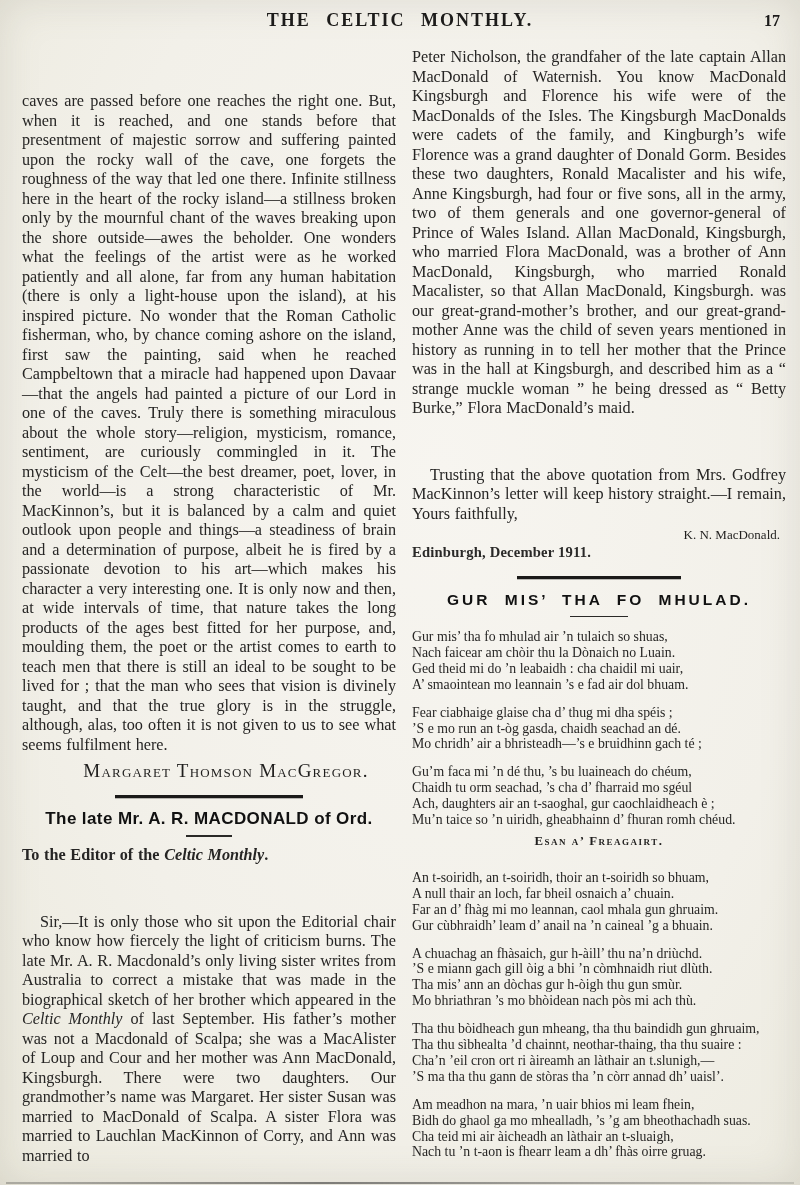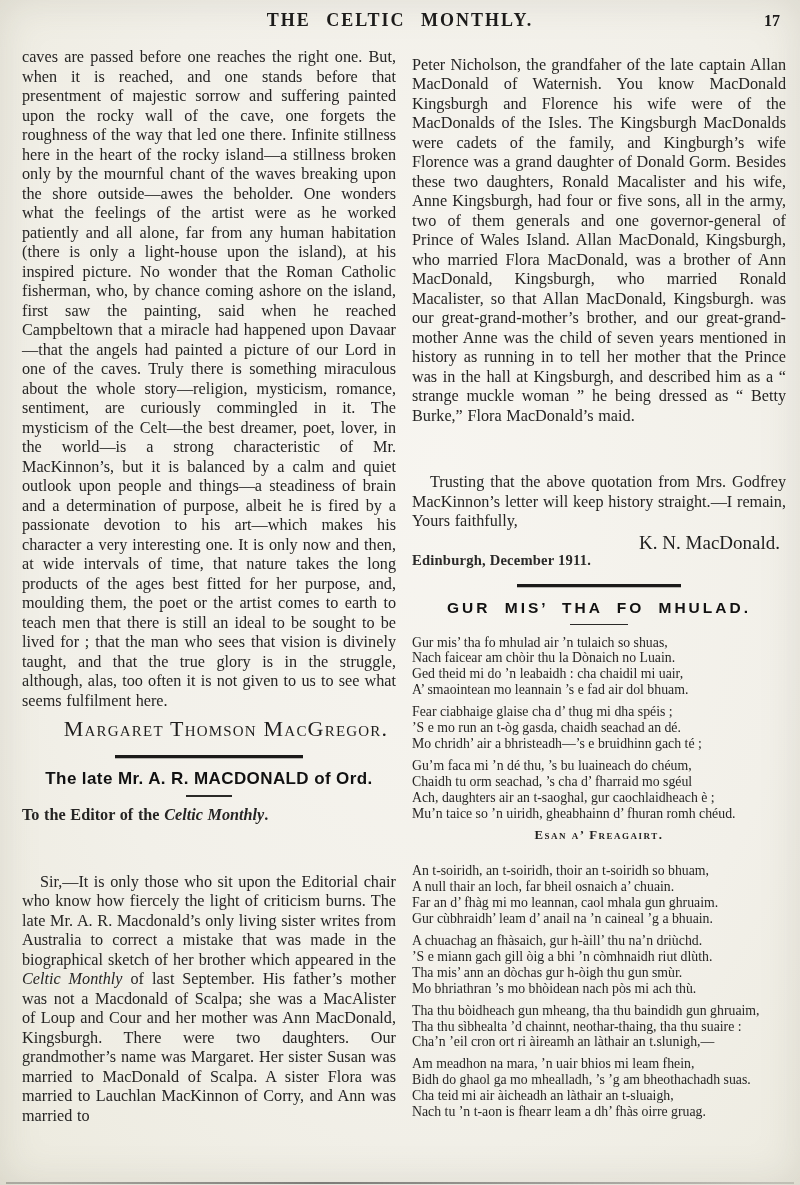--- a/index.html
+++ b/index.html
@@ -27,51 +27,51 @@
   .col{flex:0 0 auto;}
   .col-left{width:374px;}
   .col-right{width:374px;}
   .body-text{
     margin:0;font-size:16.2px;line-height:19.5px;
     text-align:justify;word-spacing:0.04em;
   }
   .indent{text-indent:18px;margin-top:47px;}
   .author-signature{
     margin-top:5px;text-align:center;
-    font-variant:small-caps;font-size:22px;letter-spacing:1.2px;
+    font-variant:small-caps;font-size:19px;letter-spacing:1.2px;
     padding-left:34px;color:#1f1e1d;
   }
   .section-rule{
     width:188px;height:3px;background:#1b1a19;
     margin:13px auto 11px auto;box-shadow:0 1px 0 rgba(0,0,0,0.25);
   }
   .rule-right{width:164px;margin:15px auto 12px auto;}
   .article-heading{
     margin:0;text-align:center;
     font-family:"Liberation Sans", sans-serif;
     font-weight:bold;font-size:17px;letter-spacing:0.4px;
     color:#111;
   }
   .head-rule{width:46px;height:0;border-top:2px solid #2a2927;margin:6px auto 9px auto;}
   .head-rule.thin{width:58px;border-top-width:1.5px;margin:7px auto 10px auto;}
   .salutation{margin-bottom:1px;font-weight:bold;}
   .it{font-style:italic;}
   .letter-signature{
     text-align:right;padding-right:6px;margin-top:1px;
-    font-size:19px;line-height:19px;color:#201f1e;
+    font-size:13px;line-height:19px;color:#201f1e;
   }
   .dateline{font-size:14.6px;font-weight:bold;letter-spacing:0.2px;color:#2a2928;}
   .poem-heading{
     margin:0;text-align:center;
     font-family:"Liberation Sans", sans-serif;
     font-weight:bold;font-size:15.5px;letter-spacing:3px;word-spacing:7px;
     color:#111;
   }
   .verse{font-size:13.8px;line-height:15.9px;color:#272625;}
-  .stanza{margin:4px 0 6px 0;}
+  .stanza{margin:12px 0 6px 0;}
   .verse-line{display:block;padding-left:118px;text-indent:-118px;}
   .verse-subheading{
     text-align:center;font-variant:small-caps;font-weight:bold;
     font-size:12.8px;letter-spacing:1.5px;margin:2px 0 20px 0;color:#201f1e;
   }
   .bottom-edge{
     position:absolute;left:6px;right:6px;bottom:1px;height:2px;
     background:linear-gradient(90deg, rgba(20,20,20,0.25), rgba(20,20,20,0.5) 40%, rgba(20,20,20,0.3) 75%, rgba(20,20,20,0.15));
     filter:blur(0.4px);
   }
@@ -135,20 +135,21 @@
         <p class="stanza">
           <span class="verse-line">A chuachag an fhàsaich, gur h-àill’ thu na’n driùchd.</span>
           <span class="verse-line">’S e miann gach gill òig a bhi ’n còmhnaidh riut dlùth.</span>
           <span class="verse-line">Tha mis’ ann an dòchas gur h-òigh thu gun smùr.</span>
           <span class="verse-line">Mo bhriathran ’s mo bhòidean nach pòs mi ach thù.</span>
         </p>
         <p class="stanza">
           <span class="verse-line">Tha thu bòidheach gun mheang, tha thu baindidh gun ghruaim,</span>
           <span class="verse-line">Tha thu sìbhealta ’d chainnt, neothar-thaing, tha thu suaire :</span>
           <span class="verse-line">Cha’n ’eil cron ort ri àireamh an làthair an t.slunigh,—</span>
+          <span class="verse-line">’S ma tha thu gann de stòras tha ’n còrr annad dh’ uaisl’.</span>
         </p>
         <p class="stanza">
           <span class="verse-line">Am meadhon na mara, ’n uair bhios mi leam fhein,</span>
           <span class="verse-line">Bidh do ghaol ga mo mhealladh, ’s ’g am bheothachadh suas.</span>
           <span class="verse-line">Cha teid mi air àicheadh an làthair an t-sluaigh,</span>
           <span class="verse-line">Nach tu ’n t-aon is fhearr leam a dh’ fhàs oirre gruag.</span>
         </p>
       </div>
     </div>
 

